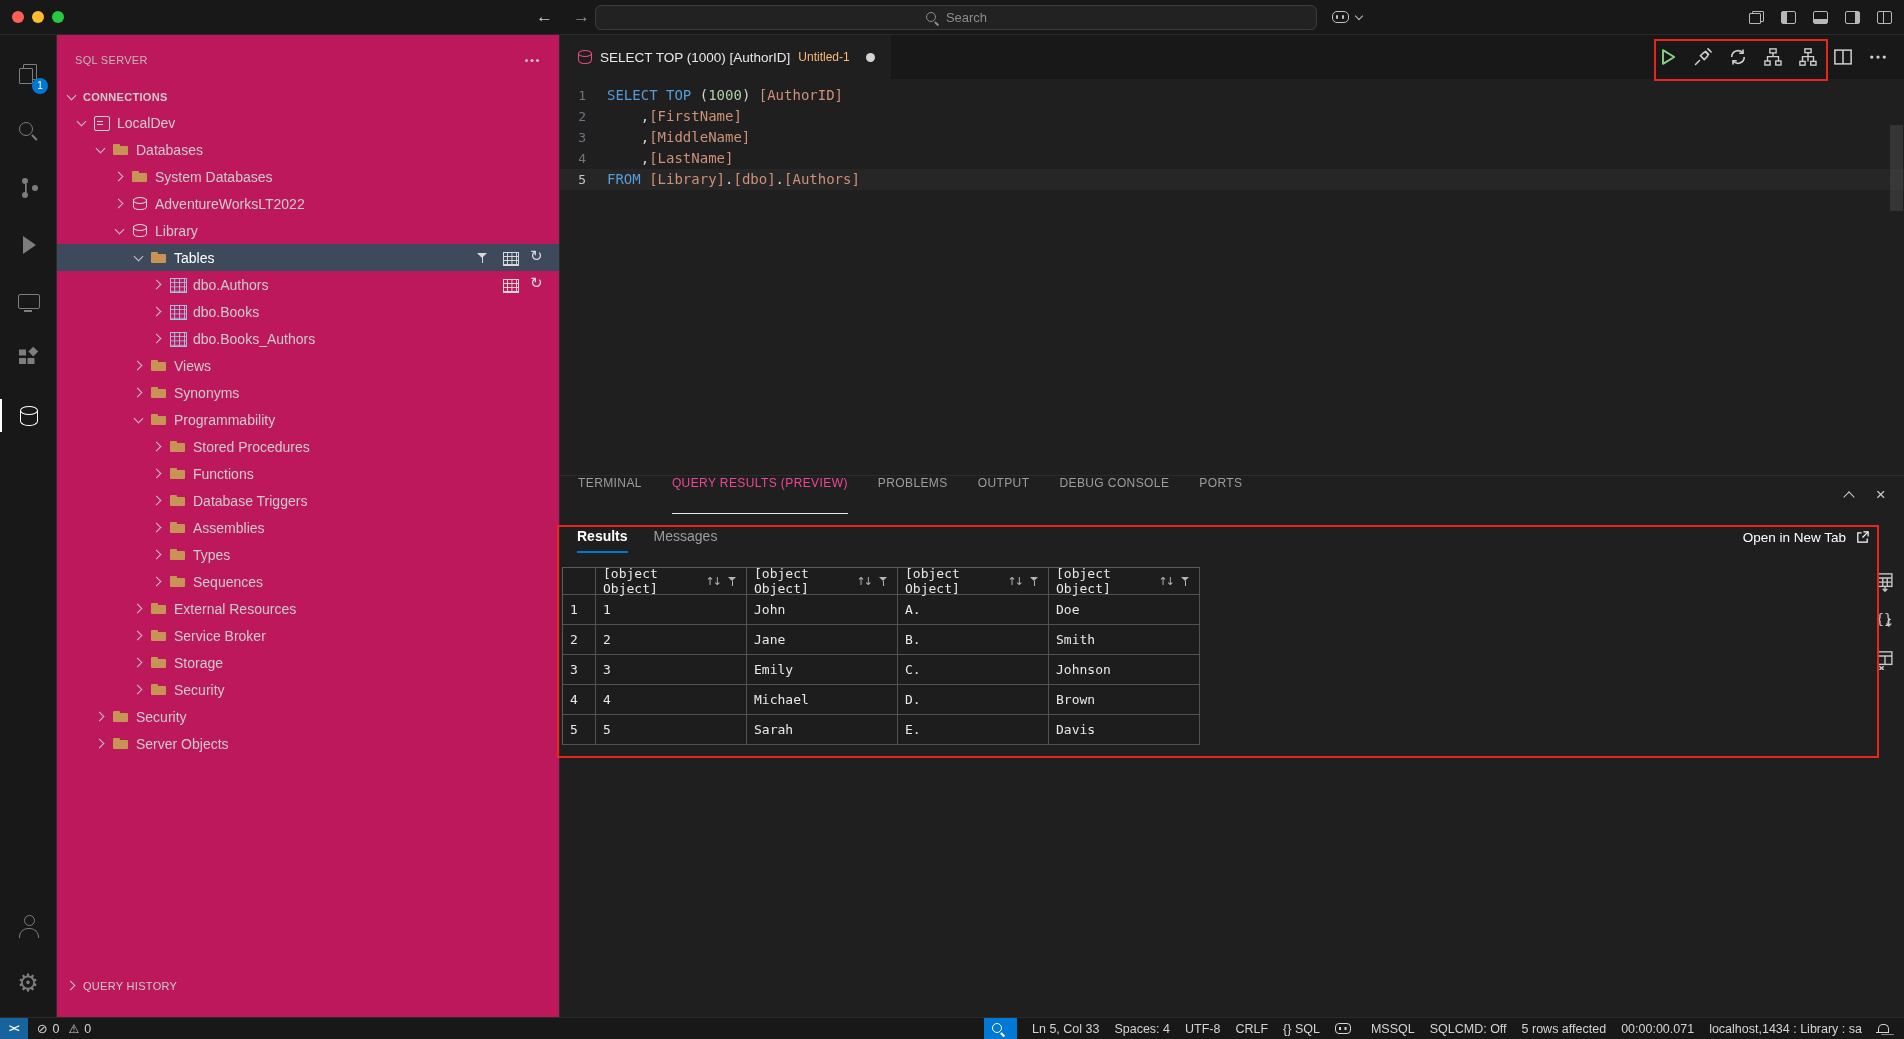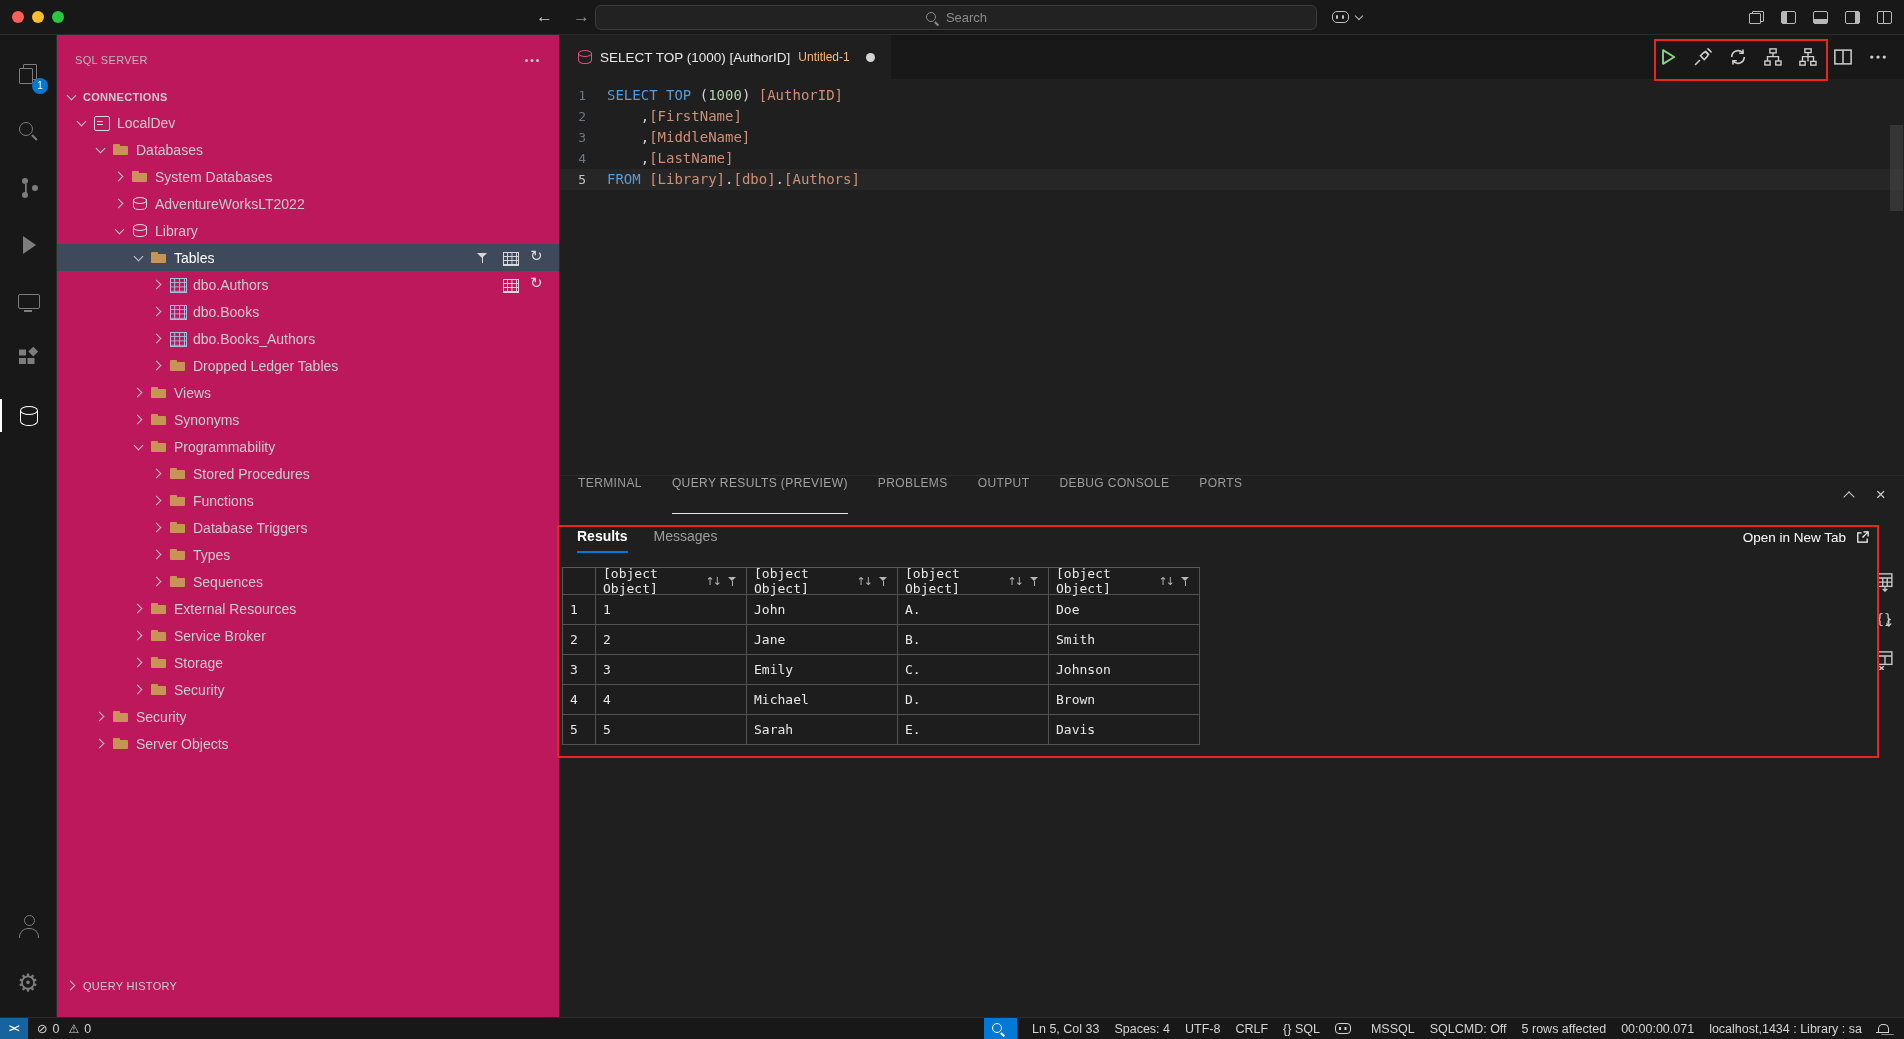--- a/index.html
+++ b/index.html
@@ -120,21 +120,21 @@
 .tok-kw{color:var(--c-kw,#569cd6)}
 .tok-id{color:var(--c-id,#ce9178)}
 .tok-num{color:var(--c-num,#b5cea8)}
 .tok-pl{color:#d4d4d4}
 .ed-scroll{position:absolute;right:1px;top:46px;width:13px;height:86px;background:#474747;opacity:.55}
 
 
 .panel{flex:1;border-top:1px solid #2b2b2b;background:#1f1f1f;display:flex;flex-direction:column;min-height:0}
 .panel-tabs{height:38px;display:flex;align-items:center;gap:30px;padding-left:18px;font-size:12px;letter-spacing:.4px;color:#9d9d9d;flex:none}
 .panel-tab{height:100%;display:flex;align-items:flex-start;border-bottom:1px solid transparent;cursor:pointer;white-space:nowrap}
-.panel-tab[data-variant~="active"]{color:#a3a3a3;border-bottom-color:#e7e7e7}
+.panel-tab[data-variant~="active"]{color:#ec4899;border-bottom-color:#e7e7e7}
 .panel-actions{margin-left:auto;display:flex;align-items:center;gap:20px;padding-right:18px;color:#cccccc}
 .chev-up{position:relative;width:14px;height:14px;cursor:pointer}
 .chev-up::before{content:"";position:absolute;left:3px;top:5px;width:7px;height:7px;border-left:1.5px solid #cccccc;border-top:1.5px solid #cccccc;transform:rotate(45deg)}
 .close-x{font-size:17px;line-height:14px;color:#cccccc;cursor:pointer}
 .results{flex:1;position:relative}
 .res-tabs{display:flex;gap:26px;padding:14px 0 0 17px;font-size:14px}
 .res-tab{color:#9d9d9d;padding-bottom:7px;border-bottom:2px solid transparent;cursor:pointer}
 .res-tab[data-variant~="active"]{color:#ffffff;font-weight:700;border-bottom-color:var(--c-accent,#0078d4)}
 .open-new{position:absolute;right:34px;top:16px;display:flex;gap:9px;align-items:center;color:#ffffff;font-size:13.5px;cursor:pointer}
 .grid{margin:14px 0 0 2px;font-family:"DejaVu Sans Mono","Liberation Mono",monospace;font-size:13px;color:#e8e8e8;display:inline-block;border-top:1px solid #5a5a5a;border-left:1px solid #5a5a5a;background:#1d1d1d}
@@ -337,26 +337,20 @@
 
           </div>
 
           <div class="tree-row" data-variant="lvl4">
             <span class="chev" data-chev="right"></span>
             <span class="tree-icon" data-icon="table"></span>
             <span class="tree-label">dbo.Books_Authors</span>
 
           </div>
 
-          <div class="tree-row" data-variant="lvl4">
-            <span class="chev" data-chev="right"></span>
-            <span class="tree-icon" data-icon="folder"></span>
-            <span class="tree-label">Dropped Ledger Tables</span>
-
-          </div>
 
           <div class="tree-row" data-variant="lvl3">
             <span class="chev" data-chev="right"></span>
             <span class="tree-icon" data-icon="folder"></span>
             <span class="tree-label">Views</span>
 
           </div>
 
           <div class="tree-row" data-variant="lvl3">
             <span class="chev" data-chev="right"></span>
@@ -386,20 +380,26 @@
 
           </div>
 
           <div class="tree-row" data-variant="lvl4">
             <span class="chev" data-chev="right"></span>
             <span class="tree-icon" data-icon="folder"></span>
             <span class="tree-label">Database Triggers</span>
 
           </div>
 
+          <div class="tree-row" data-variant="lvl4">
+            <span class="chev" data-chev="right"></span>
+            <span class="tree-icon" data-icon="folder"></span>
+            <span class="tree-label">Assemblies</span>
+
+          </div>
 
           <div class="tree-row" data-variant="lvl4">
             <span class="chev" data-chev="right"></span>
             <span class="tree-icon" data-icon="folder"></span>
             <span class="tree-label">Types</span>
 
           </div>
 
           <div class="tree-row" data-variant="lvl4">
             <span class="chev" data-chev="right"></span>

